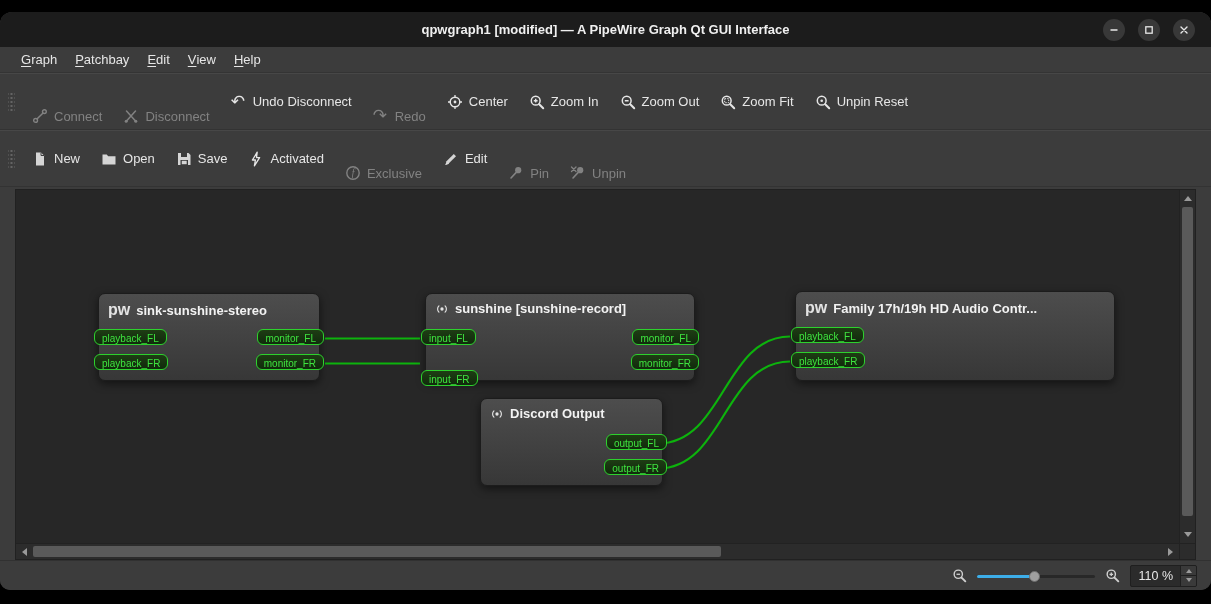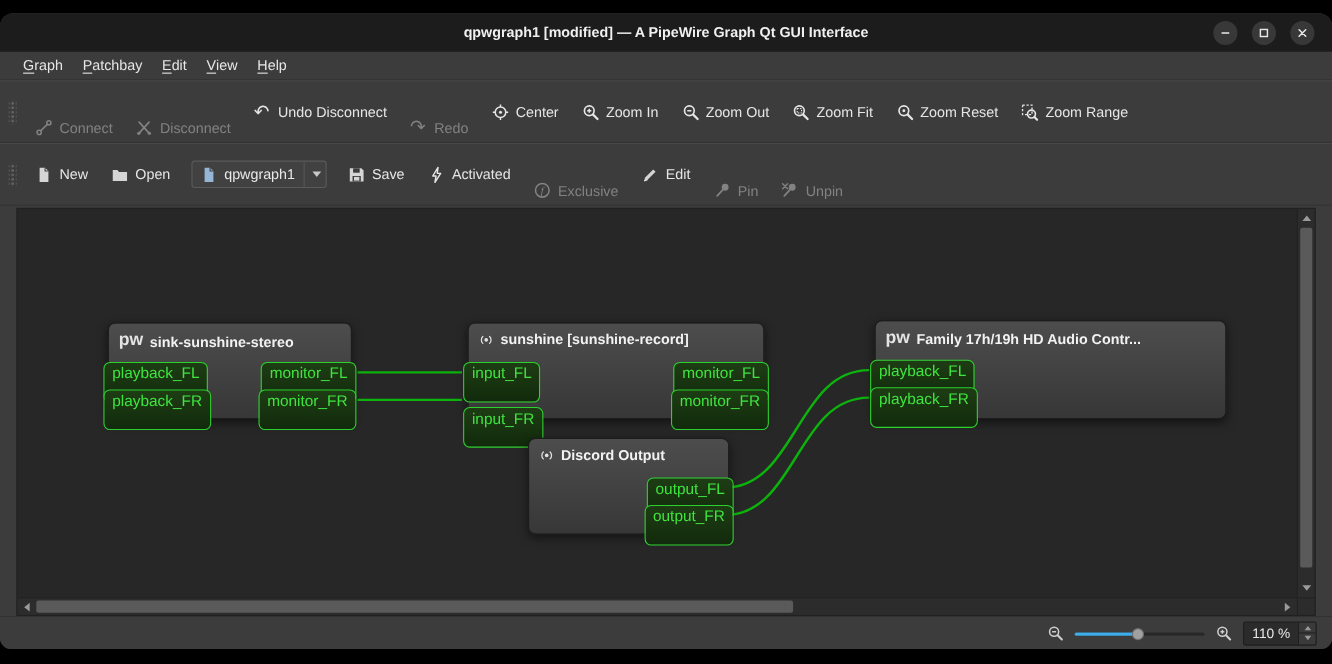--- a/index.html
+++ b/index.html
@@ -61,24 +61,24 @@
     pointer-events: none; }
   .wires path { fill: none; stroke-width: 2.2; }
   .gnode { position: absolute; border-radius: 7px;
     background: linear-gradient(180deg, #4d4d4d, #373737);
     border: 1px solid #1c1c1c; box-shadow: 0 3px 9px rgba(0,0,0,.5); }
   .gnode-title { display: flex; align-items: center; gap: 6px;
     padding: 7px 10px 0 9px; color: #f2f2f2; font-size: 13px; font-weight: bold; }
   .gnode-icon { color: #e4e4e4; display: inline-flex; align-items: center; }
   .gnode-icon.pwtext { font-size: 16px; font-weight: bold; letter-spacing: 0; }
   .gnode-title-text { white-space: nowrap; overflow: hidden; }
-  .port { position: absolute; height: 37px; line-height: 18px; padding: 0 7px;
+  .port { position: absolute; height: 16px; line-height: 18px; padding: 0 7px;
     border: 1.5px solid #2dd12d; border-radius: 6px;
     background: linear-gradient(180deg, #1e3d14, #112a0c);
-    color: #3fe43f; font-size: 14px; white-space: nowrap; }
+    color: #3fe43f; font-size: 10px; white-space: nowrap; }
   .port.in { left: -5px; }
   .port.out { right: -5px; }
   
   .scrollbar { position: relative; background: #2c2c2c; }
   .scrollbar.v { border-left: 1px solid #222; }
   .scrollbar.h { border-top: 1px solid #222; }
   .sb-thumb { position: absolute; background: #5a5a5a; border-radius: 2px; }
   .v .sb-thumb { left: 2px; right: 2px; top: 17px; height: calc(100% - 44px); }
   .h .sb-thumb { top: 2px; bottom: 2px; left: 17px; width: 688px; }
   .sb-arrow { position: absolute; width: 16px; height: 16px;
@@ -231,33 +231,23 @@
     </div>
 
     <div class="tb-btn">
       <span class="ticon">
         <svg viewBox="0 0 16 16">
             <circle cx="6.7" cy="6.7" r="4.4" fill="none" stroke="currentColor" stroke-width="1.5"></circle>
             <line x1="10.2" y1="10.2" x2="14.2" y2="14.2" stroke="currentColor" stroke-width="2" stroke-linecap="round"></line>
             <circle cx="6.7" cy="6.7" r="1.3" fill="currentColor"></circle>
           </svg>
       </span>
-      <span>Zoom Reset</span>
-    </div>
-
-    <div class="tb-btn">
-      <span class="ticon">
-        <svg viewBox="0 0 16 16">
-            <rect x="1.6" y="1.6" width="8.6" height="8.6" fill="none" stroke="currentColor" stroke-width="1.2" stroke-dasharray="2 1.6"></rect>
-            <circle cx="9.7" cy="9.7" r="3.6" fill="none" stroke="currentColor" stroke-width="1.5"></circle>
-            <line x1="12.4" y1="12.4" x2="14.8" y2="14.8" stroke="currentColor" stroke-width="2" stroke-linecap="round"></line>
-          </svg>
-      </span>
-      <span>Zoom Range</span>
-    </div>
+      <span>Unpin Reset</span>
+    </div>
+
   </div>
 
   <div class="toolbar">
     <div class="tb-handle"></div>
 
     <div class="tb-btn">
       <span class="ticon">
         <svg viewBox="0 0 16 16">
             <path d="M4 1.5h5l3 3v10H4z" fill="currentColor" opacity="0.9"></path>
             <path d="M9 1.5v3h3" fill="none" stroke="#3c3c3c" stroke-width="1"></path>
@@ -268,32 +258,20 @@
 
     <div class="tb-btn">
       <span class="ticon">
         <svg viewBox="0 0 16 16">
             <path d="M1.5 3.5h4.2l1.5 1.8h7.3v8.2H1.5z" fill="currentColor" opacity="0.9"></path>
           </svg>
       </span>
       <span>Open</span>
     </div>
 
-    <div class="combo">
-      <span class="ticon">
-        <svg viewBox="0 0 16 16">
-            <path d="M4 1.5h5l3 3v10H4z" fill="currentColor" opacity="0.9"></path>
-            <path d="M9 1.5v3h3" fill="none" stroke="#3c3c3c" stroke-width="1"></path>
-          </svg>
-      </span>
-      <span>qpwgraph1</span>
-      <span class="combo-arrow-box">
-          <span class="tri-down"></span>
-        </span>
-    </div>
 
     <div class="tb-btn">
       <span class="ticon">
         <svg viewBox="0 0 16 16">
             <path d="M2 2h10.5L14.5 4v10H2z" fill="currentColor" opacity="0.9"></path>
             <rect x="4.5" y="9" width="7.5" height="5" fill="#3c3c3c"></rect>
             <rect x="5" y="2" width="6" height="4" fill="#3c3c3c"></rect>
             <rect x="5.8" y="9.8" width="4.9" height="3.4" fill="currentColor" opacity="0.9"></rect>
           </svg>
       </span>

